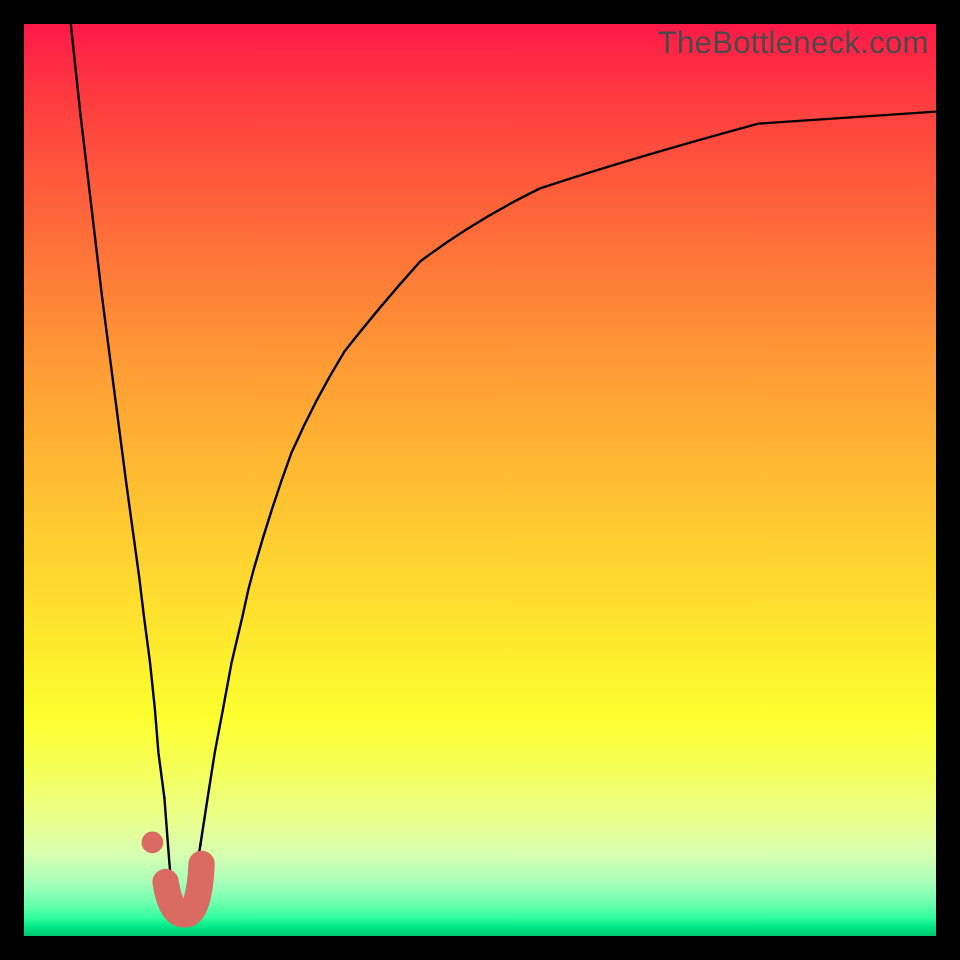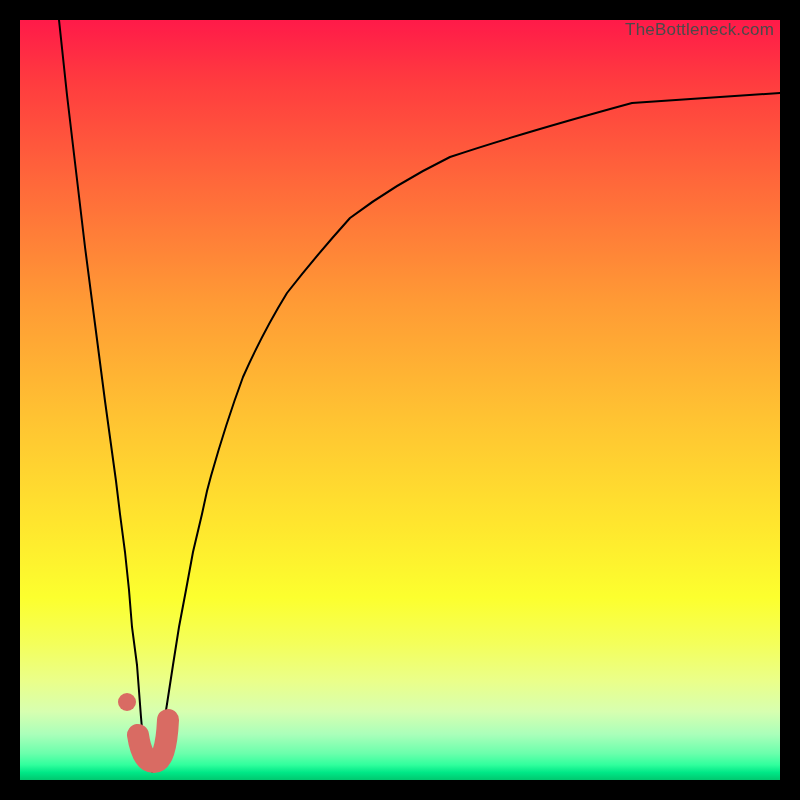--- a/index.html
+++ b/index.html
@@ -40,21 +40,21 @@
       #6bffac 96.5%,
       #31ff9d 98%,
       #00e887 99%,
       #00c86f 100%);
   }
   .watermark {
     position: absolute;
     top: 0px;
     right: 6px;
     color: #4a4a4a;
-    font-size: 17px;
+    font-size: 26px;
     font-weight: 500;
     letter-spacing: 0.2px;
     user-select: none;
   }
   svg {
     position: absolute;
     left: 0;
     top: 0;
   }
   .curve {

